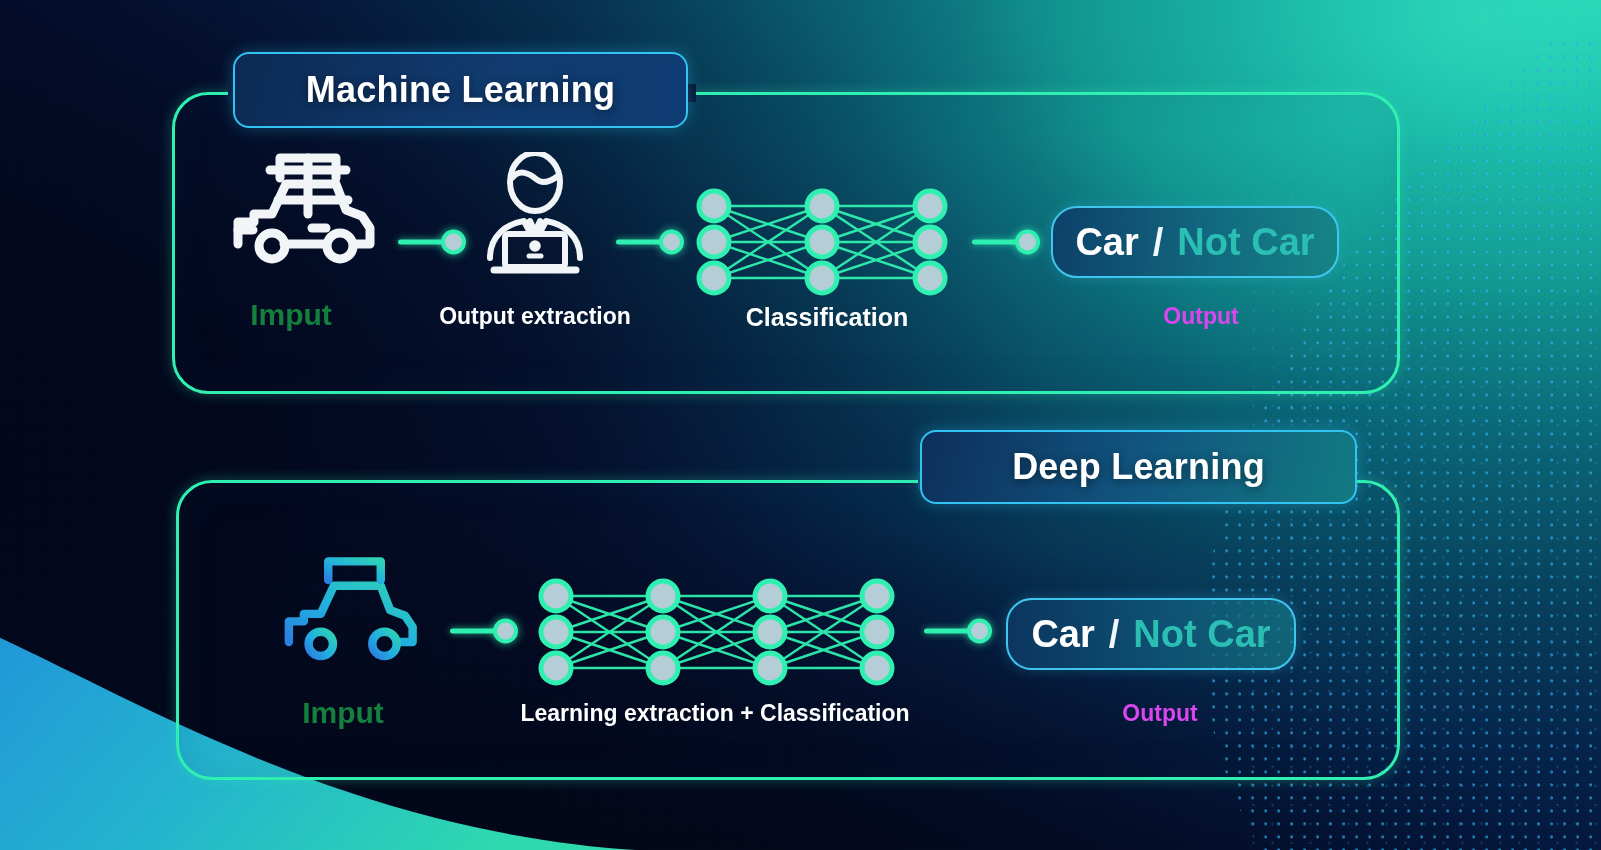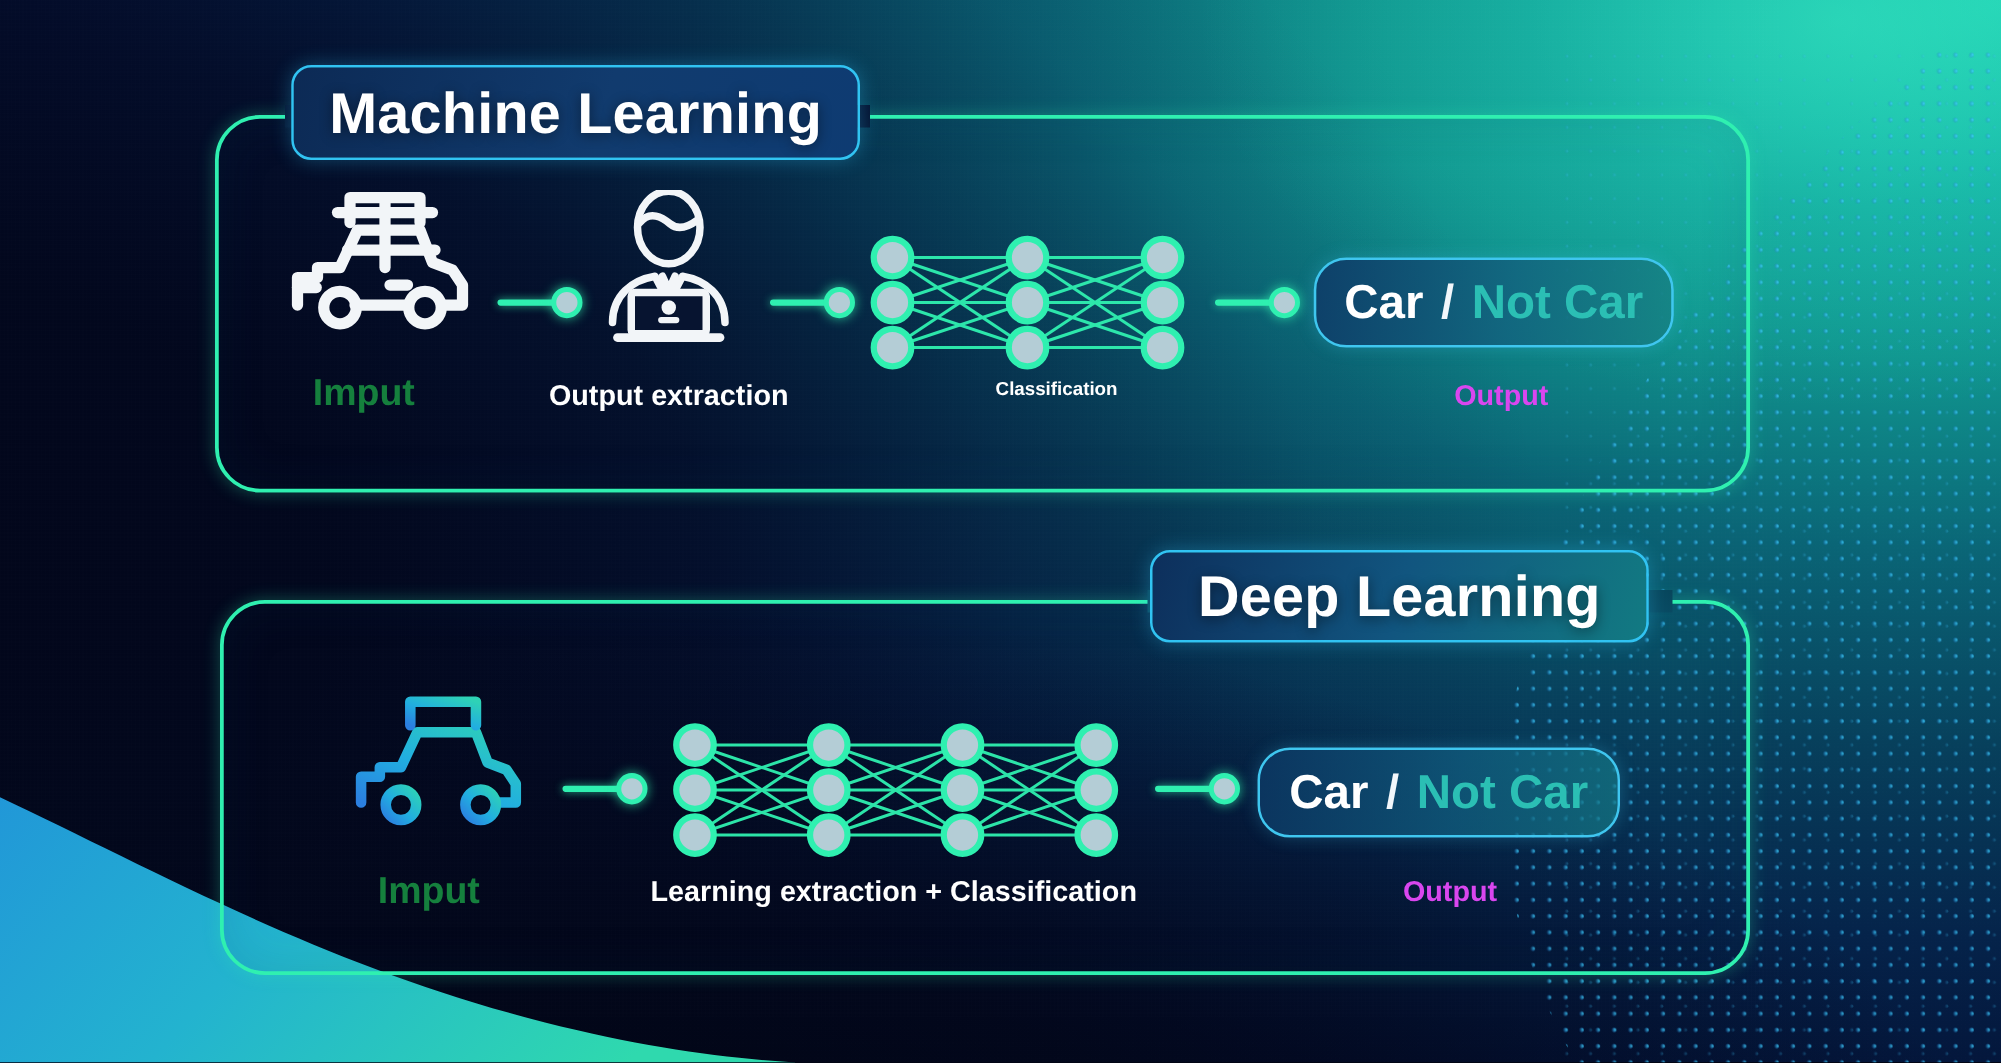--- a/index.html
+++ b/index.html
@@ -95,21 +95,21 @@
     border-radius: 16px;
     box-sizing: border-box;
     display: flex;
     align-items: center;
     justify-content: center;
     box-shadow: 0 0 16px rgba(49,195,242,.33);
     z-index: 6;
   }
   .title-chip .chip-text {
     color: #ffffff;
-    font-size: 46px;
+    font-size: 36px;
     font-weight: 700;
     letter-spacing: .2px;
     text-shadow: 0 2px 10px rgba(0,0,0,.45);
     white-space: nowrap;
   }
 
   
   .stage-label {
     position: absolute;
     white-space: nowrap;
@@ -310,29 +310,29 @@
 
   <div class="out-chip" style="left:1051px; top:206px; width:288px; height:72px;
               background:linear-gradient(100deg, rgba(14,60,104,.92) 0%, rgba(18,98,126,.85) 55%, rgba(22,128,130,.78) 100%);">
     <span class="out-car" style="font-size:38px;">Car</span>
     <span class="out-slash" style="font-size:38px;">/</span>
     <span class="out-not" style="font-size:38px;">Not Car</span>
   </div>
 
   <div class="stage-label label-cyan" style="left:200px; top:298px; width:182px; font-size:30px;">Imput</div>
   <div class="stage-label label-white" style="left:400px; top:303px; width:270px; font-size:23px;">Output extraction</div>
-  <div class="stage-label label-white" style="left:666px; top:303px; width:228px; font-size:15px;text-align:right;">Classification</div>
+  <div class="stage-label label-white" style="left:713px; top:303px; width:228px; font-size:25px;">Classification</div>
   <div class="stage-label label-out" style="left:1100px; top:303px; width:202px; font-size:23px;">Output</div>
 
   <div class="panel" id="dl-panel" style="left:176px; top:480px; width:1224px; height:300px;"></div>
 
   <div class="border-gap" style="left:918px; top:472px; width:420px; height:18px; z-index:5;
               background:linear-gradient(180deg, rgba(8,70,92,1) 0%, rgba(9,74,98,1) 100%);"></div>
 
-  <div class="title-chip" id="dl-title" style="left:920px; top:440px; width:399px; height:74px;
+  <div class="title-chip" id="dl-title" style="left:920px; top:430px; width:437px; height:74px;
               background:linear-gradient(105deg,#0d2f5c 0%, #11557f 50%, #127a82 100%);">
     <span class="chip-text">Deep Learning</span>
   </div>
 
   <svg style="position:absolute; left:272px; top:552px;" width="150" height="120" viewBox="0 0 160 128">
     <defs>
       <linearGradient id="carGrad" x1="0" y1="1" x2="1" y2="0">
         <stop offset="0%" stop-color="#2b7fe0"></stop>
         <stop offset="45%" stop-color="#21aee0"></stop>
         <stop offset="100%" stop-color="#2ed2b6"></stop>

